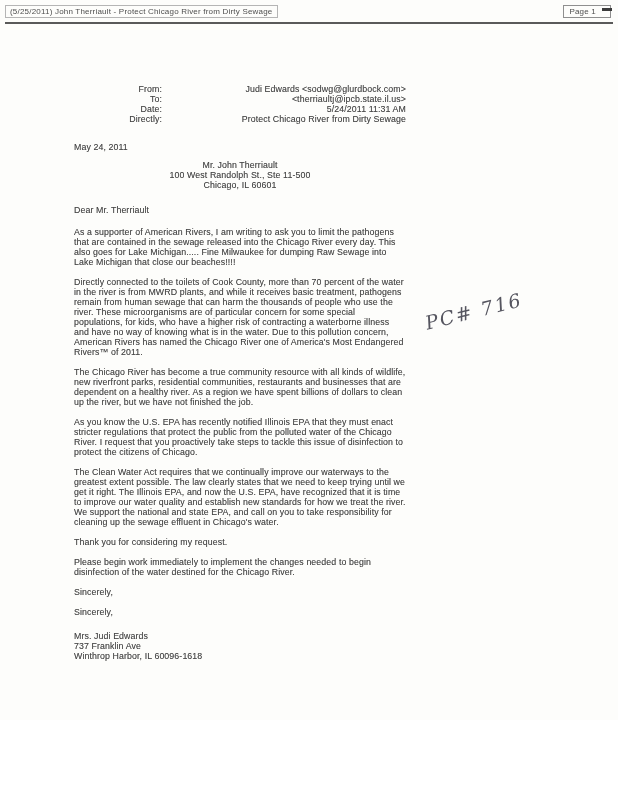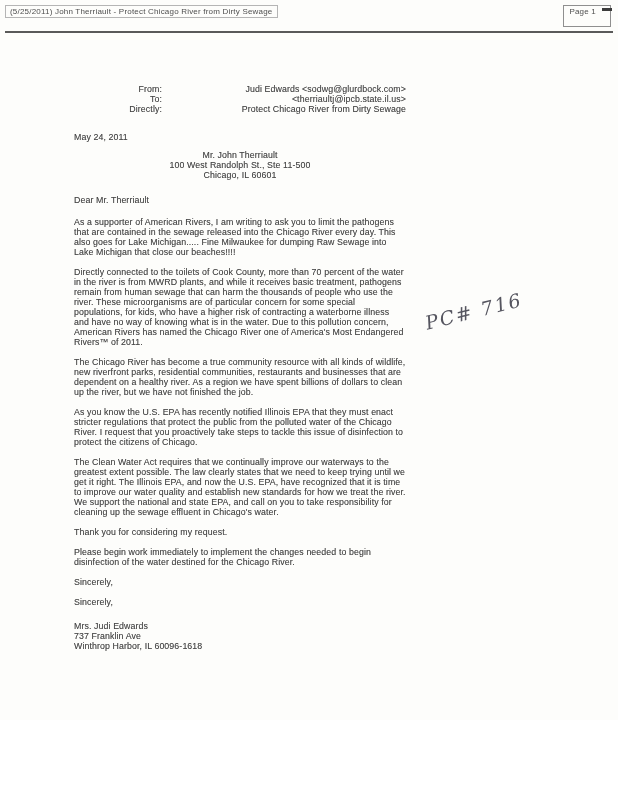--- a/index.html
+++ b/index.html
@@ -27,21 +27,21 @@
     letter-spacing: 0.2px;
     color: #4e4e4e;
   }
   .hdr-title {
     border: 1px solid #b5b5b5;
     padding: 1px 4px;
     white-space: nowrap;
   }
   .hdr-page {
     border: 1px solid #8f8f8f;
-    padding: 1px 14px 10px 5px;
+    padding: 1px 14px 1px 5px;
     margin-right: 2px;
     white-space: nowrap;
   }
   
   .letter {
     position: absolute;
     left: 74px;
     top: 84px;
     width: 332px;
     font-size: 8.8px;
@@ -98,20 +98,24 @@
     <div class="email-headers">
       <div class="email-row">
         <span class="lbl">From:</span>
         <span class="val">Judi Edwards &lt;sodwg@glurdbock.com&gt;</span>
       </div>
       <div class="email-row">
         <span class="lbl">To:</span>
         <span class="val">&lt;therriaultj@ipcb.state.il.us&gt;</span>
       </div>
       <div class="email-row">
+        <span class="lbl">Date:</span>
+        <span class="val">5/24/2011 11:31 AM</span>
+      </div>
+      <div class="email-row">
         <span class="lbl">Directly:</span>
         <span class="val">Protect Chicago River from Dirty Sewage</span>
       </div>
     </div>
 
     <div class="letter-date">May 24, 2011</div>
 
     <div class="addr">
       <div>Mr. John Therriault</div>
       <div>100 West Randolph St., Ste 11-500</div>

